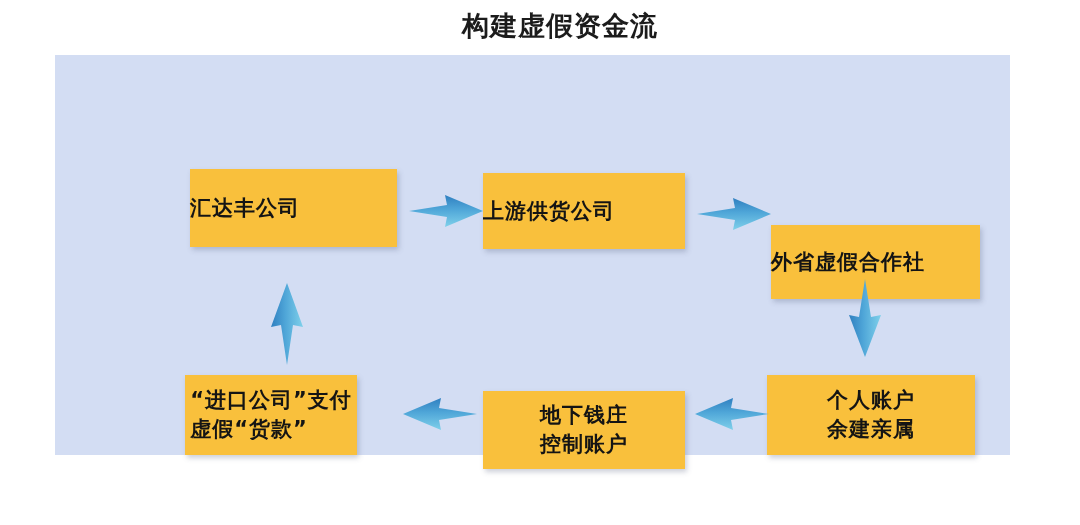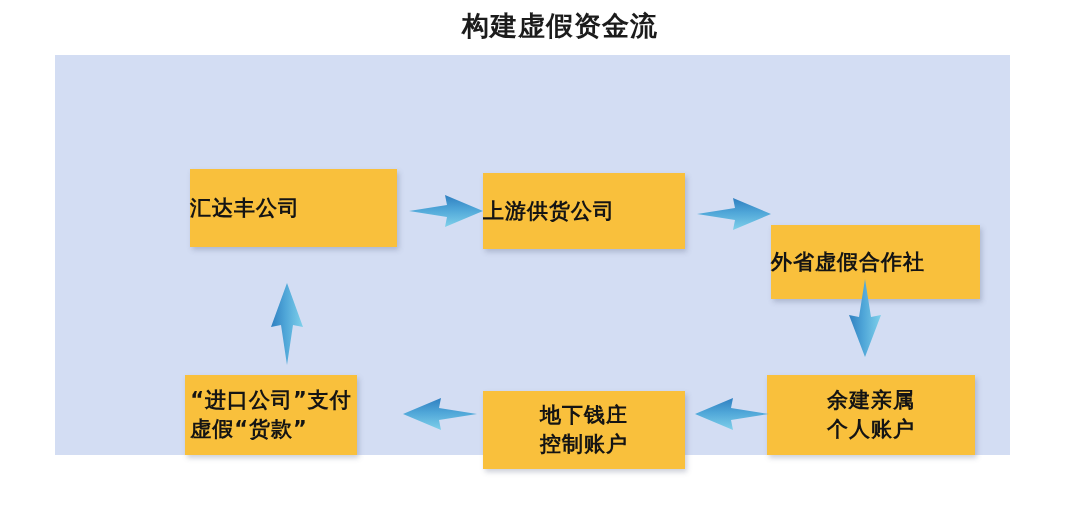--- a/index.html
+++ b/index.html
@@ -122,22 +122,22 @@
 
   <div class="node" id="node-underground">
     <div>
       <span>地下钱庄</span>
       <span>控制账户</span>
     </div>
   </div>
 
   <div class="node" id="node-relative-acct">
     <div>
+      <span>个人账户</span>
       <span>余建亲属</span>
-      <span>个人账户</span>
     </div>
   </div>
 
   <div class="arrow" id="arrow-1">
     <svg viewBox="0 0 78 42" width="78" height="42">
       <path d="M2 21 L40 15 L38 5 L76 21 L38 37 L40 27 Z" fill="url(#gradH)"></path>
     </svg>
   </div>
 
   <div class="arrow" id="arrow-2">

